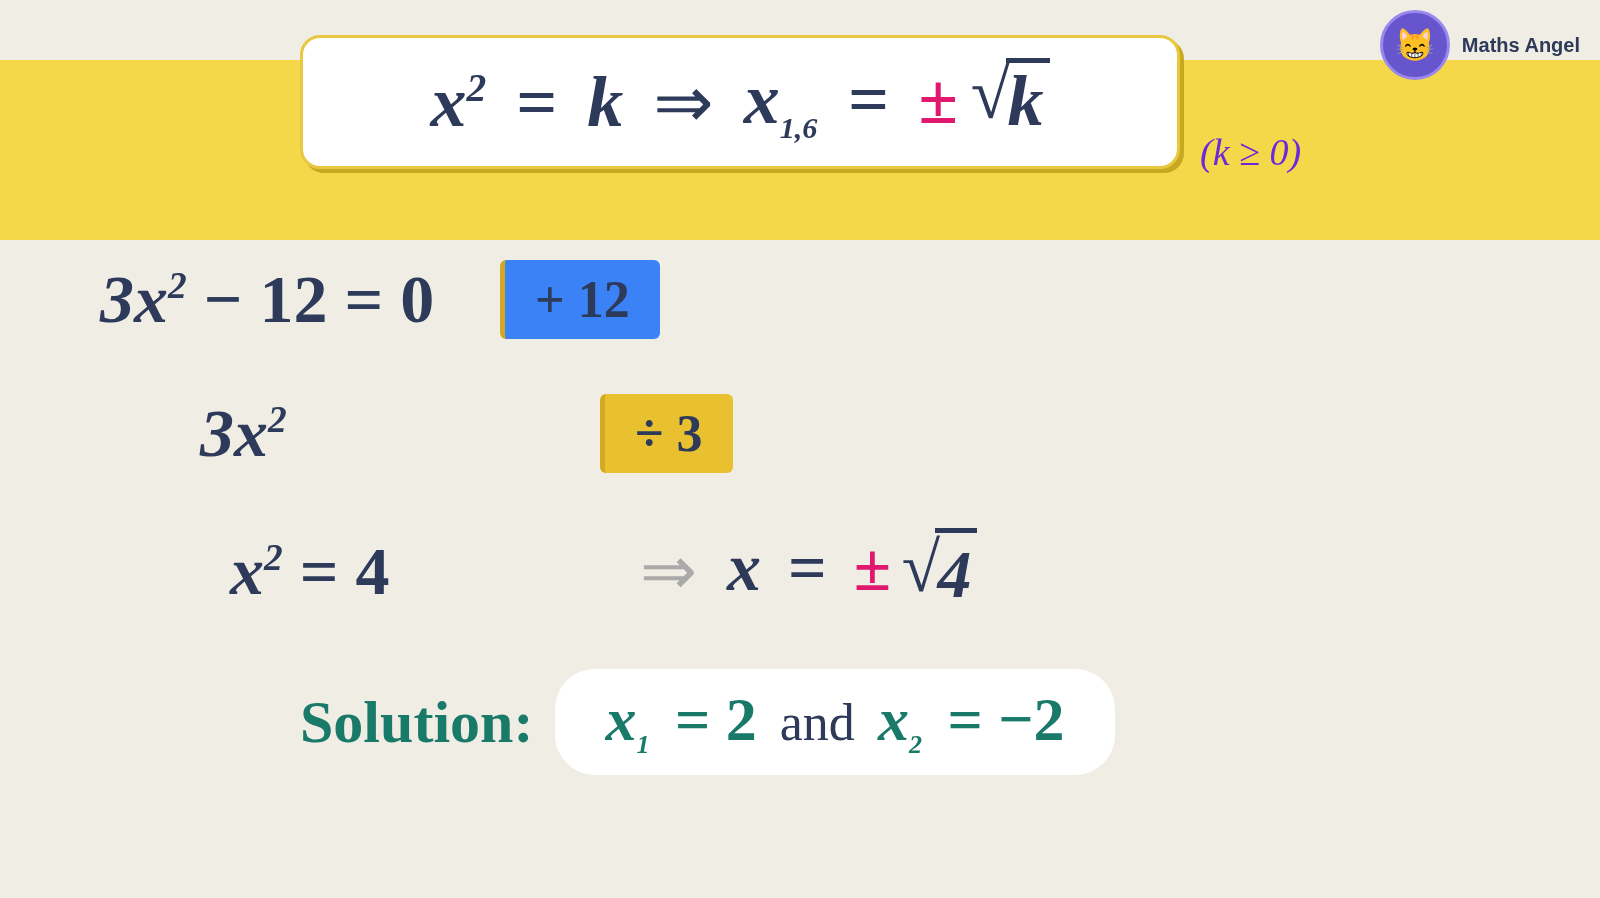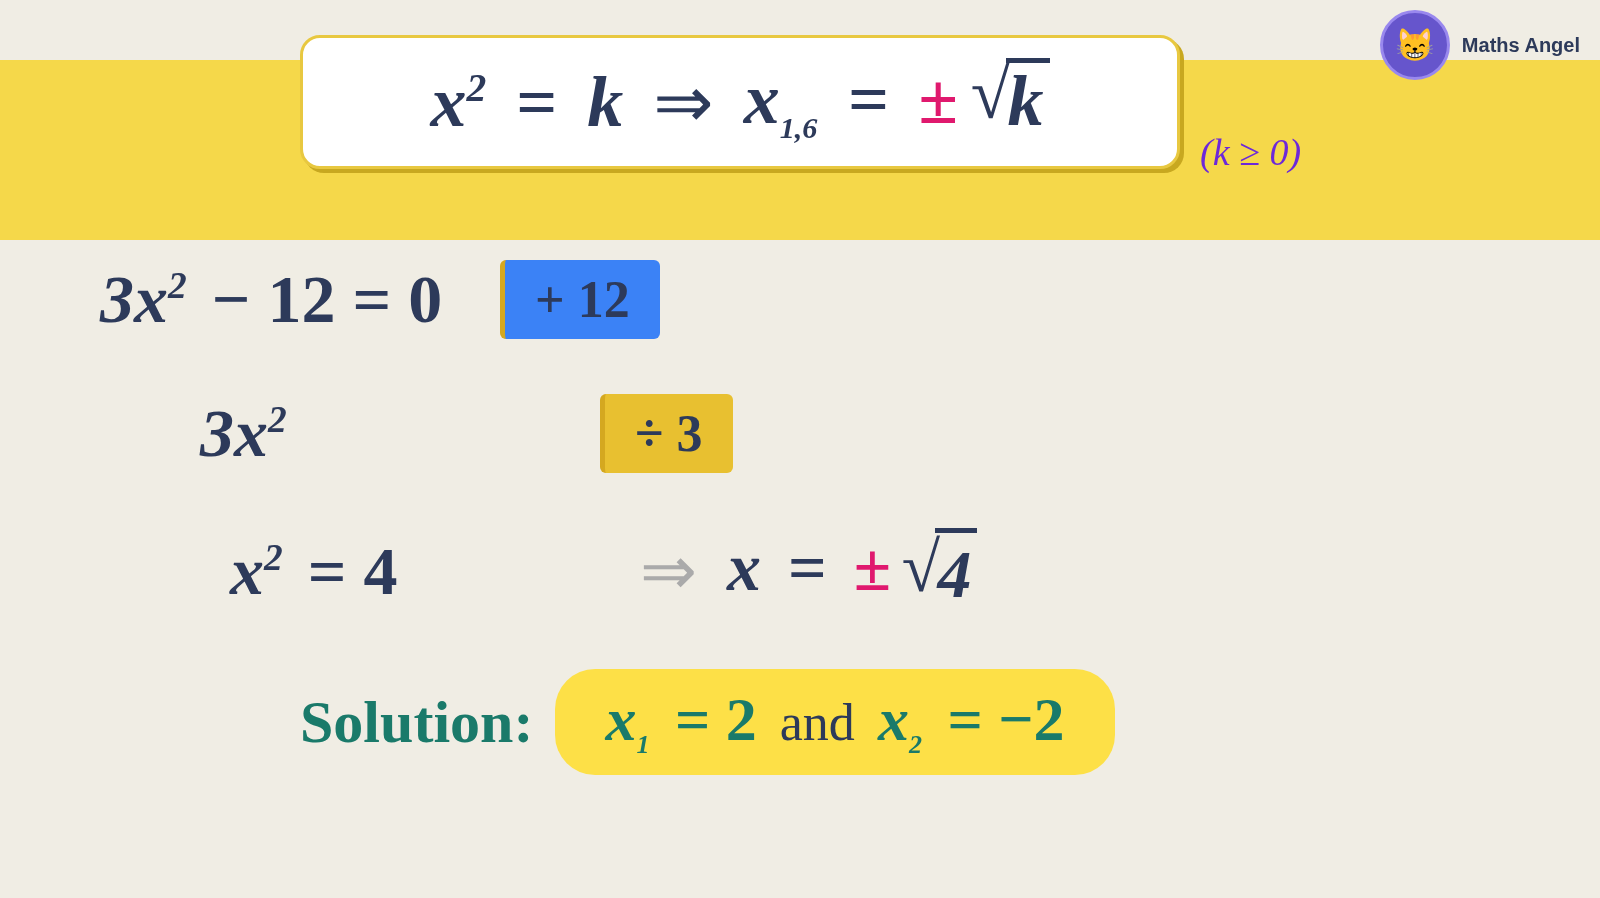--- a/index.html
+++ b/index.html
@@ -123,21 +123,20 @@
     }
 
     .math-expr {
       font-size: 68px;
       color: #2d3a5a;
       font-style: italic;
       font-weight: bold;
       min-width: 380px;
       display: flex;
       align-items: flex-start;
-      gap: 8px;
     }
 
     .math-expr .non-italic {
       font-style: normal;
     }
 
     .hint-box {
       margin-left: 20px;
       padding: 10px 30px;
       background-color: #3b82f6;
@@ -180,44 +179,44 @@
 
     .solution-label {
       font-size: 60px;
       color: #1a7a6a;
       font-weight: bold;
       font-style: normal;
       margin-right: 22px;
     }
 
     .solution-box {
-      background-color: #fde047;
+      background-color: #ffffff;
       border-radius: 40px;
       padding: 15px 50px;
       display: flex;
       align-items: center;
-      gap: 4px;
+      gap: 20px;
     }
 
     .solution-text {
       font-size: 62px;
       color: #1a7a6a;
       font-weight: bold;
       font-style: italic;
       display: flex;
       align-items: flex-start;
       gap: 10px;
     }
 
     .solution-and {
       font-size: 52px;
       color: #2d3a5a;
       font-style: normal;
       font-weight: normal;
-      margin: 0 19px;
+      margin: 0 3px;
       align-self: center;
     }
 
     sup {
       font-size: 0.55em;
       vertical-align: super;
     }
 
     sub {
       font-size: 0.45em;

